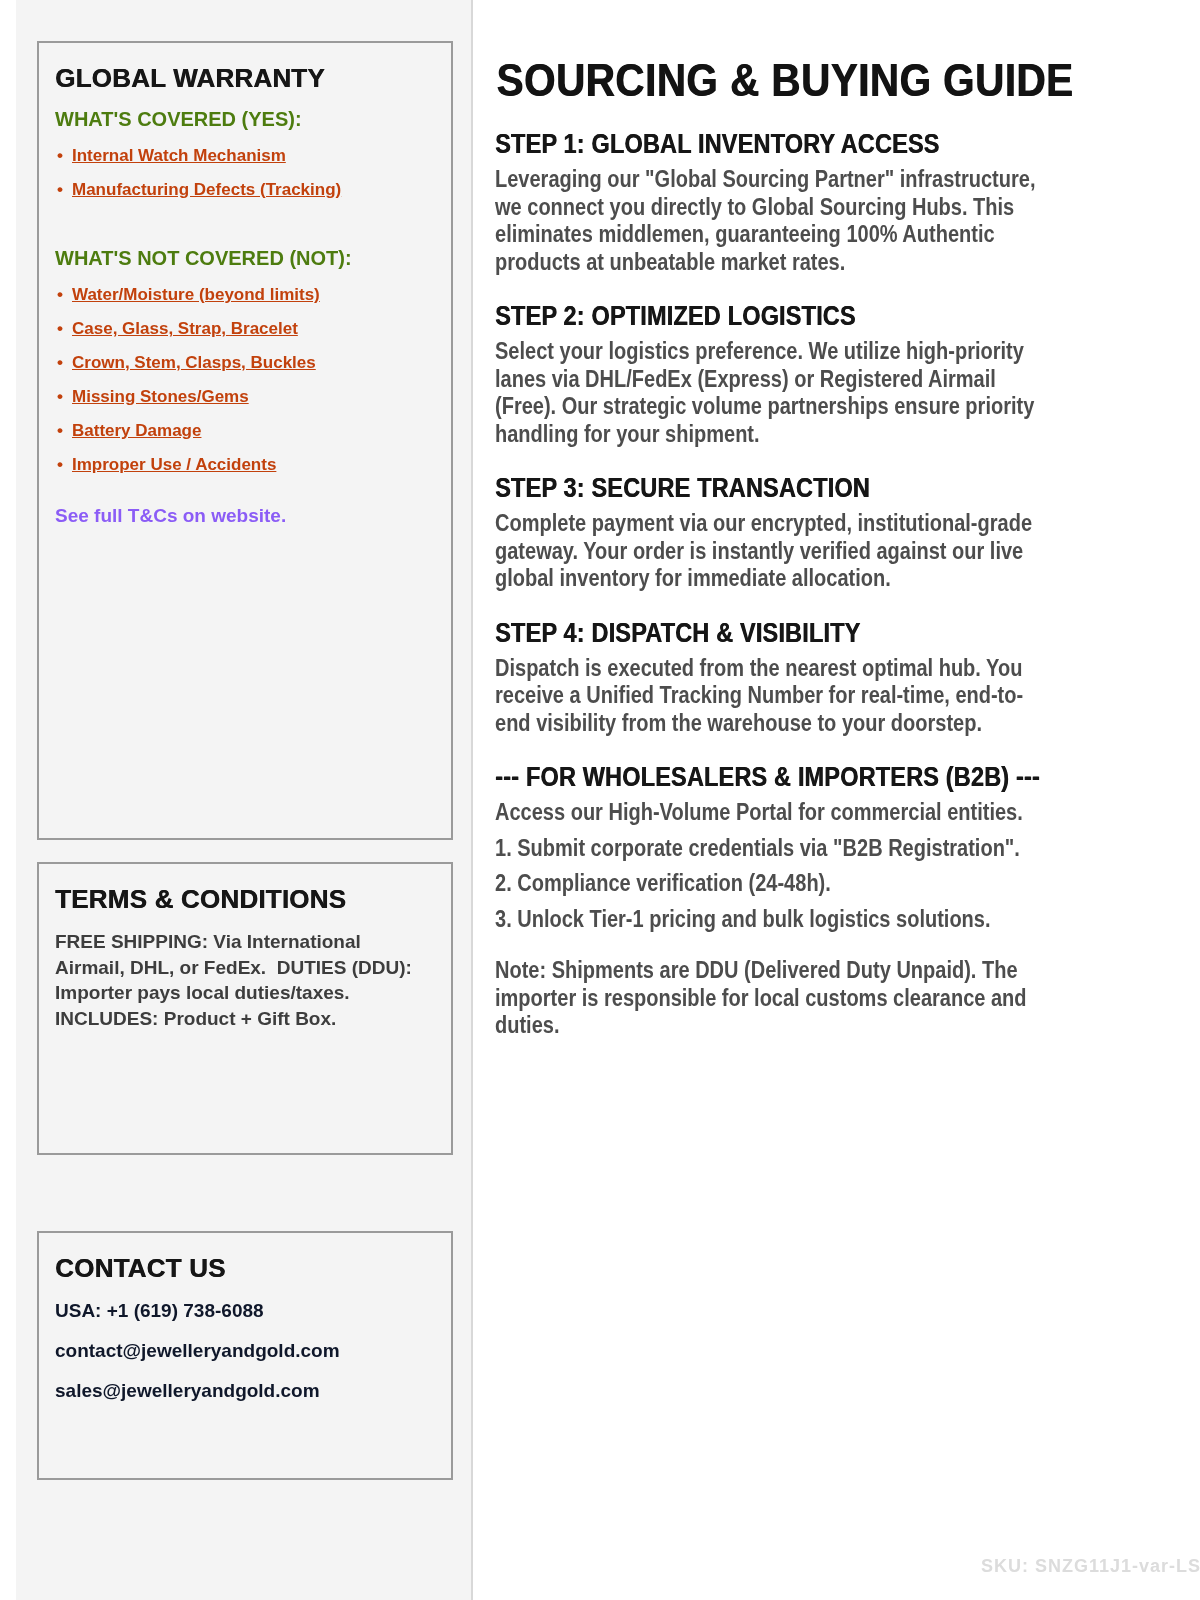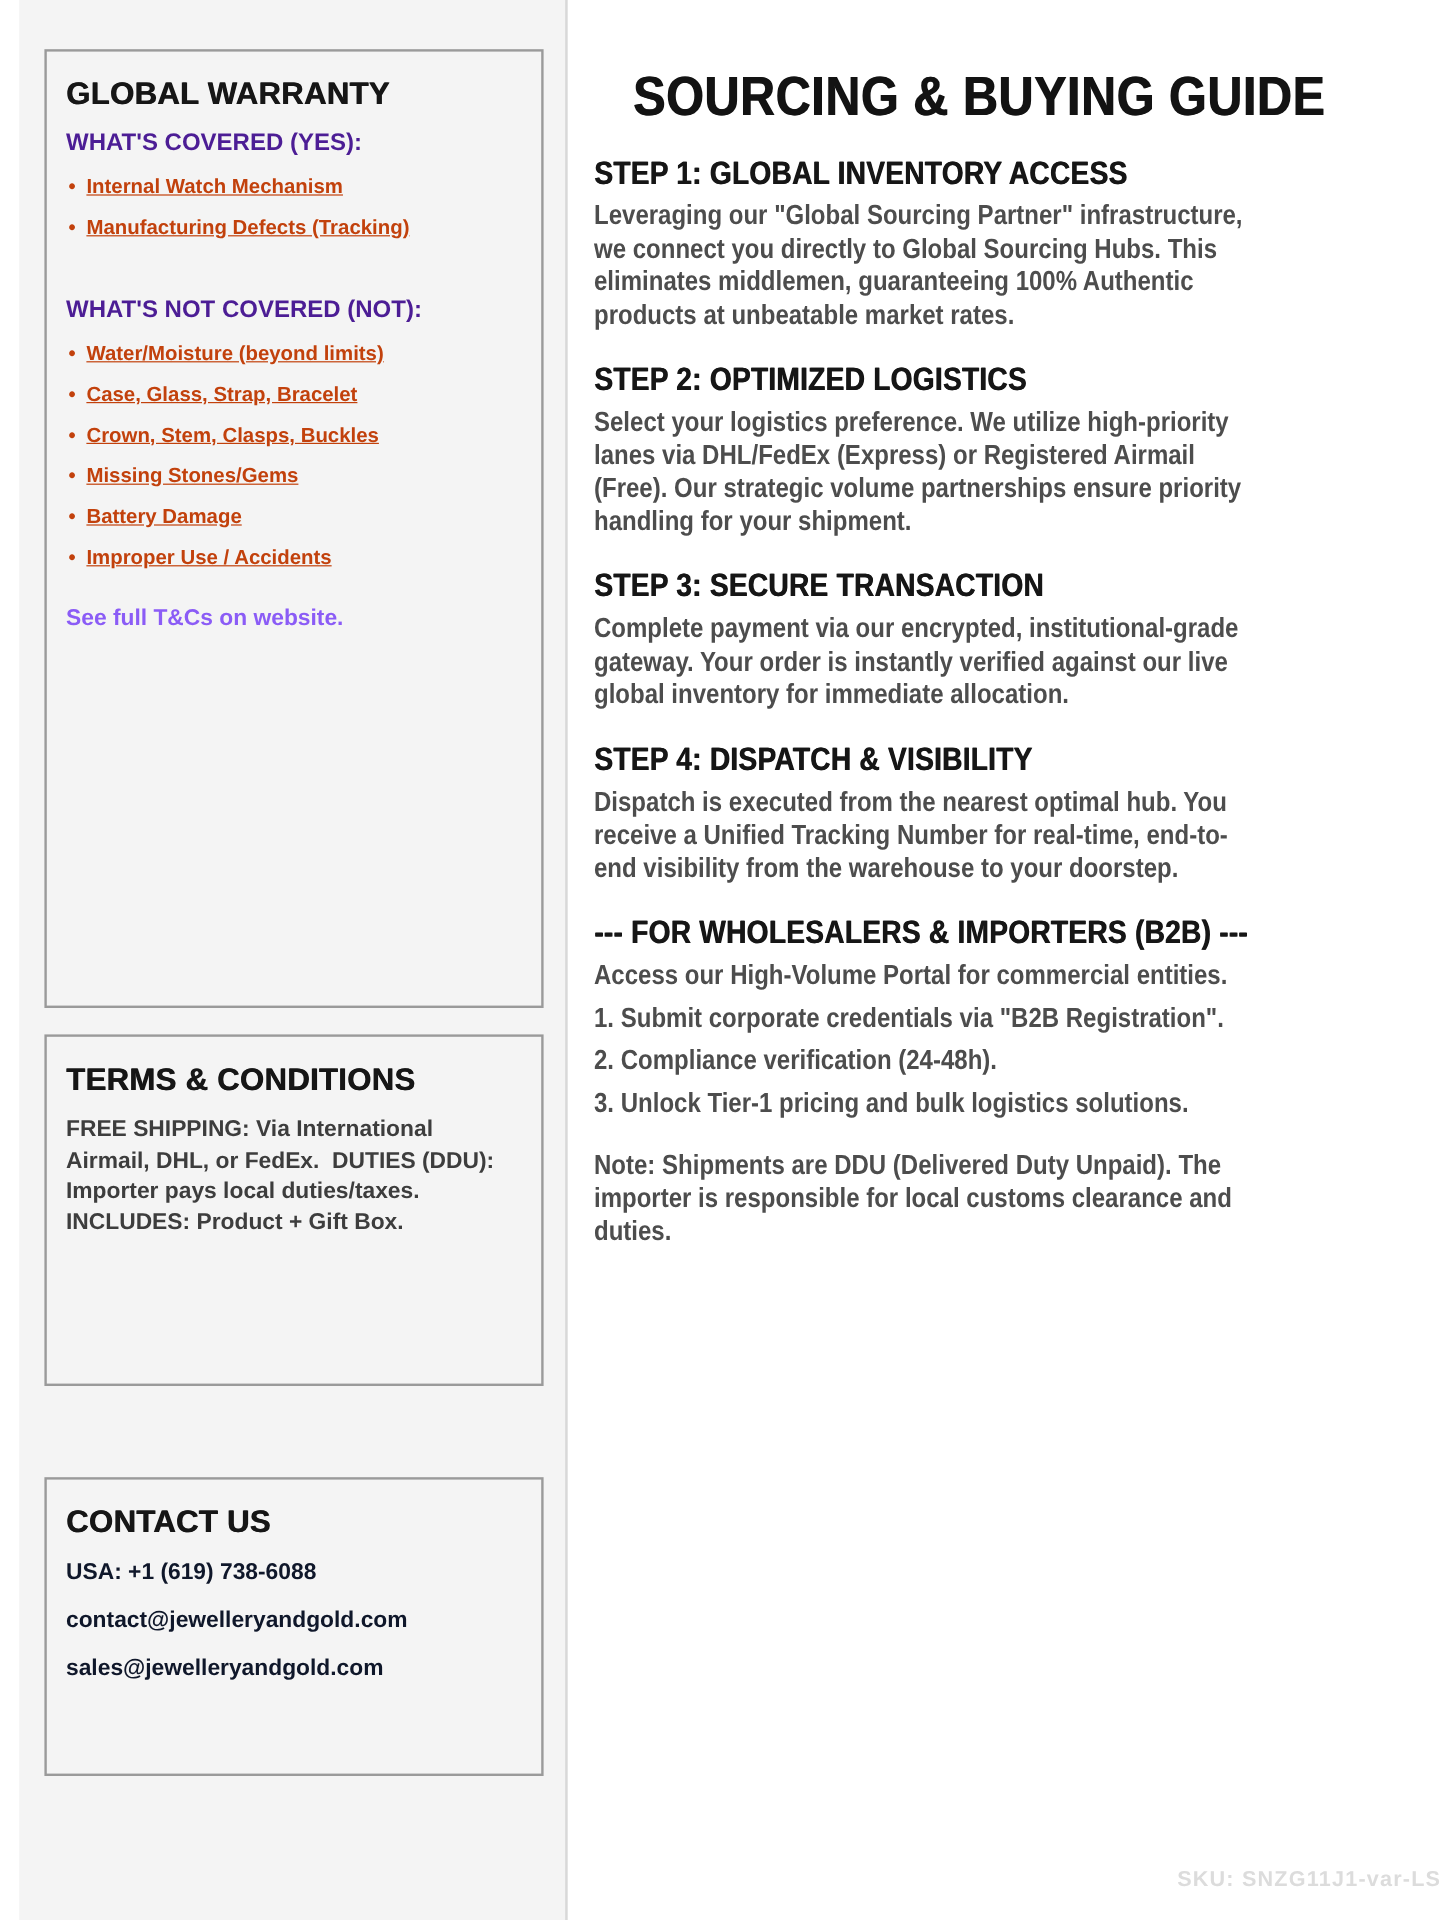--- a/index.html
+++ b/index.html
@@ -30,21 +30,21 @@
   .panel-terms    { top:862px; height:293px; }
   .panel-contact  { top:1231px;height:249px; }
 
   .panel-title {
     font-size:26px; font-weight:700; color:#161616;
     letter-spacing:0.2px;
     text-shadow:0.5px 0 0 currentColor;
     margin-bottom:14px;
   }
   .sub-heading {
-    font-size:20px; font-weight:700; color:#4c1d95;
+    font-size:20px; font-weight:700; color:#4d7c0f;
     margin-bottom:12px;
   }
   .bullet-list { list-style:none; }
   .bullet-list li {
     position:relative;
     padding-left:17px;
     font-size:17px; font-weight:700; color:#c2410c;
     line-height:25px;
     margin-bottom:9px;
     text-decoration:underline;
@@ -67,21 +67,21 @@
     font-size:19px; font-weight:700; color:#0f172a;
     line-height:26px;
     margin-bottom:14px;
   }
 
   
   .main {
     position:absolute; left:457px; top:0;
     width:743px;
   }
-  .main-title-wrap { text-align:center; margin-top:56px; padding-right:26px; }
+  .main-title-wrap { text-align:left; margin-top:56px; padding-right:26px; }
   .main-title {
     display:inline-block;
     font-size:46px; font-weight:700; color:#131313;
     line-height:48px;
     letter-spacing:0.5px;
     text-shadow:0.9px 0 0 currentColor;
     transform:scaleX(0.88);
     transform-origin:center top;
     white-space:nowrap;
   }

